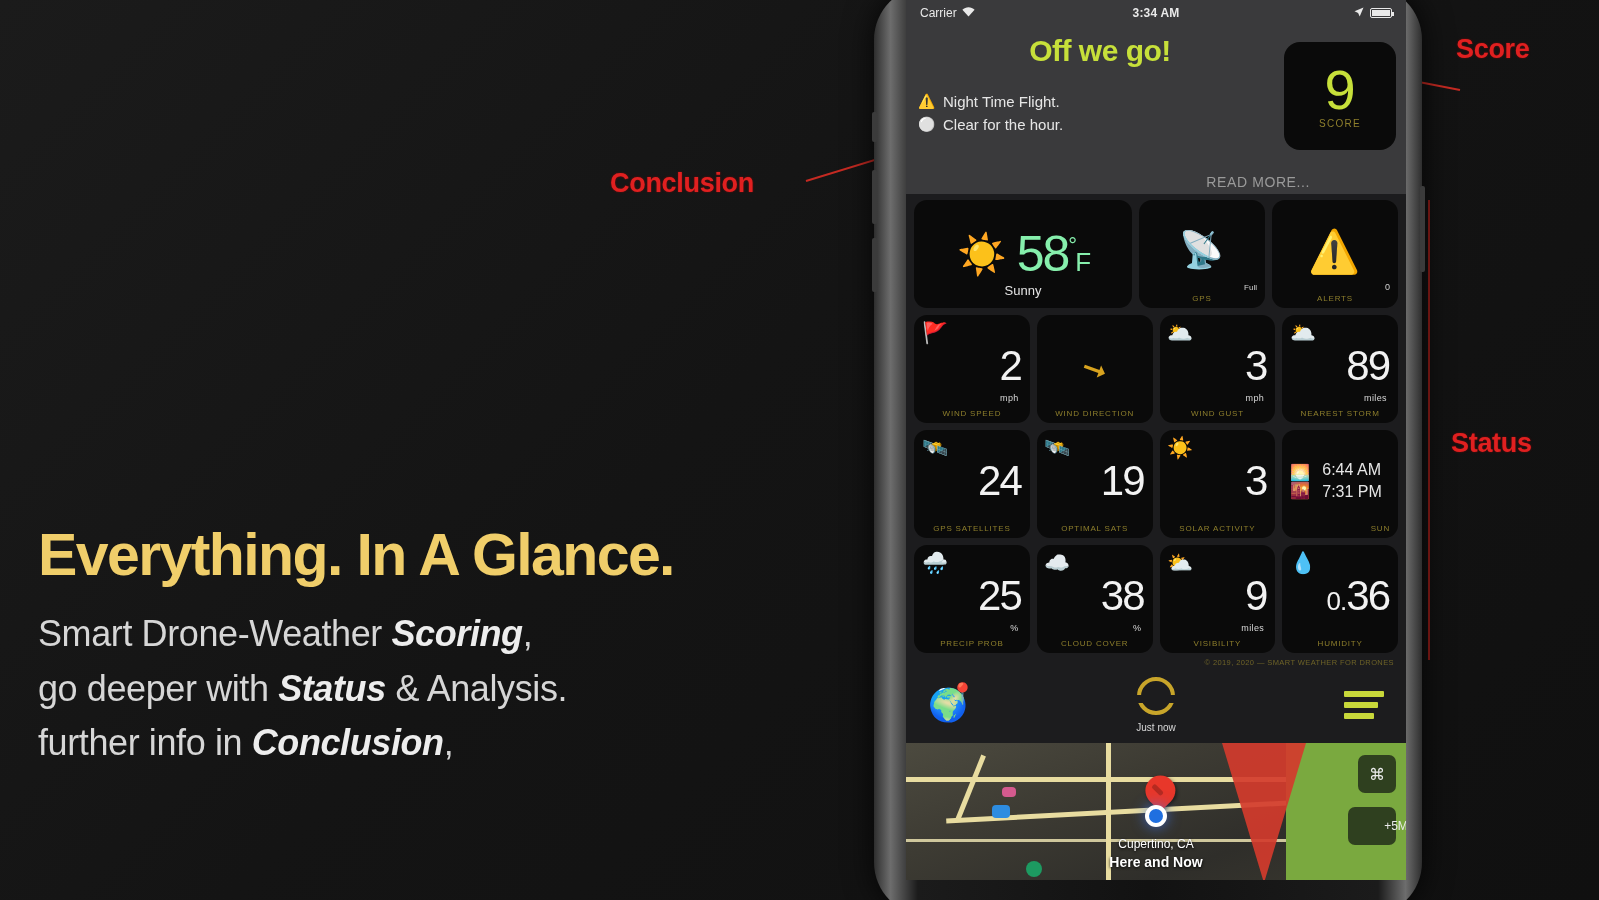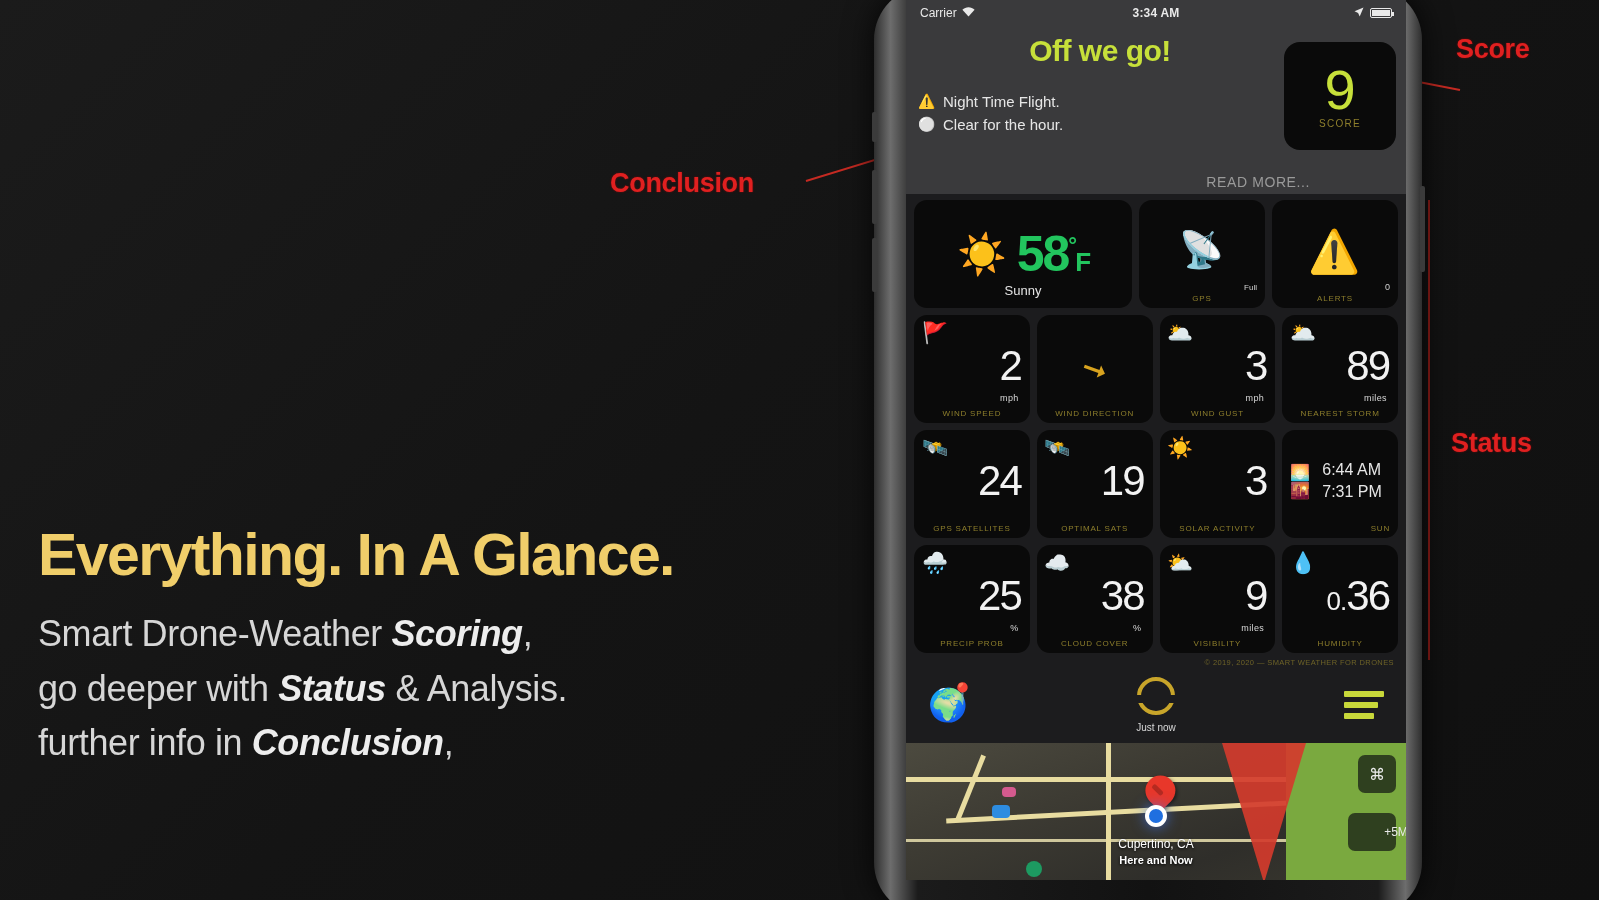--- a/index.html
+++ b/index.html
@@ -82,21 +82,21 @@
   .tile .tlabel { position: absolute; left: 0; right: 0; bottom: 5px; text-align: center;
                   font-size: 8px; color: #8e7f2c; letter-spacing: .8px; white-space: nowrap; }
   .tile .icon { position: absolute; left: 8px; top: 7px; font-size: 21px; line-height: 1; }
   .tile .val { position: absolute; right: 9px; top: 50%; transform: translateY(-58%);
                color: #f2f2f2; font-size: 42px; font-weight: 300; letter-spacing: -2px; line-height: 1; }
   .tile .unit { position: absolute; right: 11px; bottom: 20px; color: #d8d8d8; font-size: 9px; letter-spacing: .4px; }
 
   
   #tile-temp { flex: 0 0 218px; display: flex; align-items: center; justify-content: center; gap: 10px; }
   #tile-temp .sunglyph { font-size: 40px; }
-  #tile-temp .tempval { color: #22c55e; font-size: 50px; font-weight: 700; letter-spacing: -2px; }
+  #tile-temp .tempval { color: #86efac; font-size: 50px; font-weight: 400; letter-spacing: -2px; }
   #tile-temp .tempdeg { font-size: 22px; vertical-align: super; }
   #tile-temp .tempunit { font-size: 26px; }
   #tile-temp .cond { position: absolute; left: 0; right: 0; bottom: 10px; text-align: center;
                      color: #e3e3e3; font-size: 13px; }
   #tile-gps, #tile-alerts { flex: 1; }
   #tile-gps .gpsglyph { position: absolute; left: 50%; top: 46%; transform: translate(-50%,-50%); font-size: 36px; }
   #tile-gps .sublab { position: absolute; right: 8px; bottom: 16px; color: #d2d2d2; font-size: 8px; }
   #tile-alerts .warnglyph { position: absolute; left: 50%; top: 50%; transform: translate(-50%,-55%); font-size: 42px; }
   #tile-alerts .cnt { position: absolute; right: 8px; bottom: 16px; color: #d2d2d2; font-size: 9px; }
   .t4 { flex: 1 1 0; }
@@ -147,26 +147,26 @@
   .pin-big { position: absolute; left: 50%; top: 22px; transform: translateX(-50%);
              width: 30px; height: 30px; background: #e8372a; border-radius: 50% 50% 50% 0;
              rotate: -45deg; box-shadow: 0 2px 4px rgba(0,0,0,.5); }
   .pin-big::after { content:""; position:absolute; left:11px; top:6px; width:5px; height:13px;
                     background:#b52a20; border-radius:2px; }
   .blue-dot { position: absolute; left: 50%; top: 62px; transform: translateX(-50%);
               width: 22px; height: 22px; background: #1f6fe0; border: 4px solid #fff;
               border-radius: 50%; box-shadow: 0 0 14px rgba(60,120,255,.7); }
   .map-label { position: absolute; left: 0; right: 0; top: 94px; text-align: center;
                color: #fff; font-size: 12px; text-shadow: 0 1px 3px #000; line-height: 1.3; }
-  .map-label b { font-size: 11px; }
+  .map-label b { font-size: 14px; }
   .map-btn { position: absolute; right: 10px; width: 38px; height: 38px;
              background: rgba(30,40,25,.82); border-radius: 7px; display:flex;
              align-items:center; justify-content:center; color:#e9e9e9; font-size: 12px; }
   #map-btn-layers { top: 12px; font-size: 16px; }
-  #map-btn-zoom { top: 70px; padding-left: 48px; }
+  #map-btn-zoom { top: 64px; padding-left: 48px; }
   .poi { position: absolute; border-radius: 4px; font-size: 8px; color: #fff;
          display:flex; align-items:center; justify-content:center; }
 </style>
 </head>
 <body>
 
 <div id="stage">
 
   <div class="copy">
     <div class="headline">Everything. In A Glance.</div>

